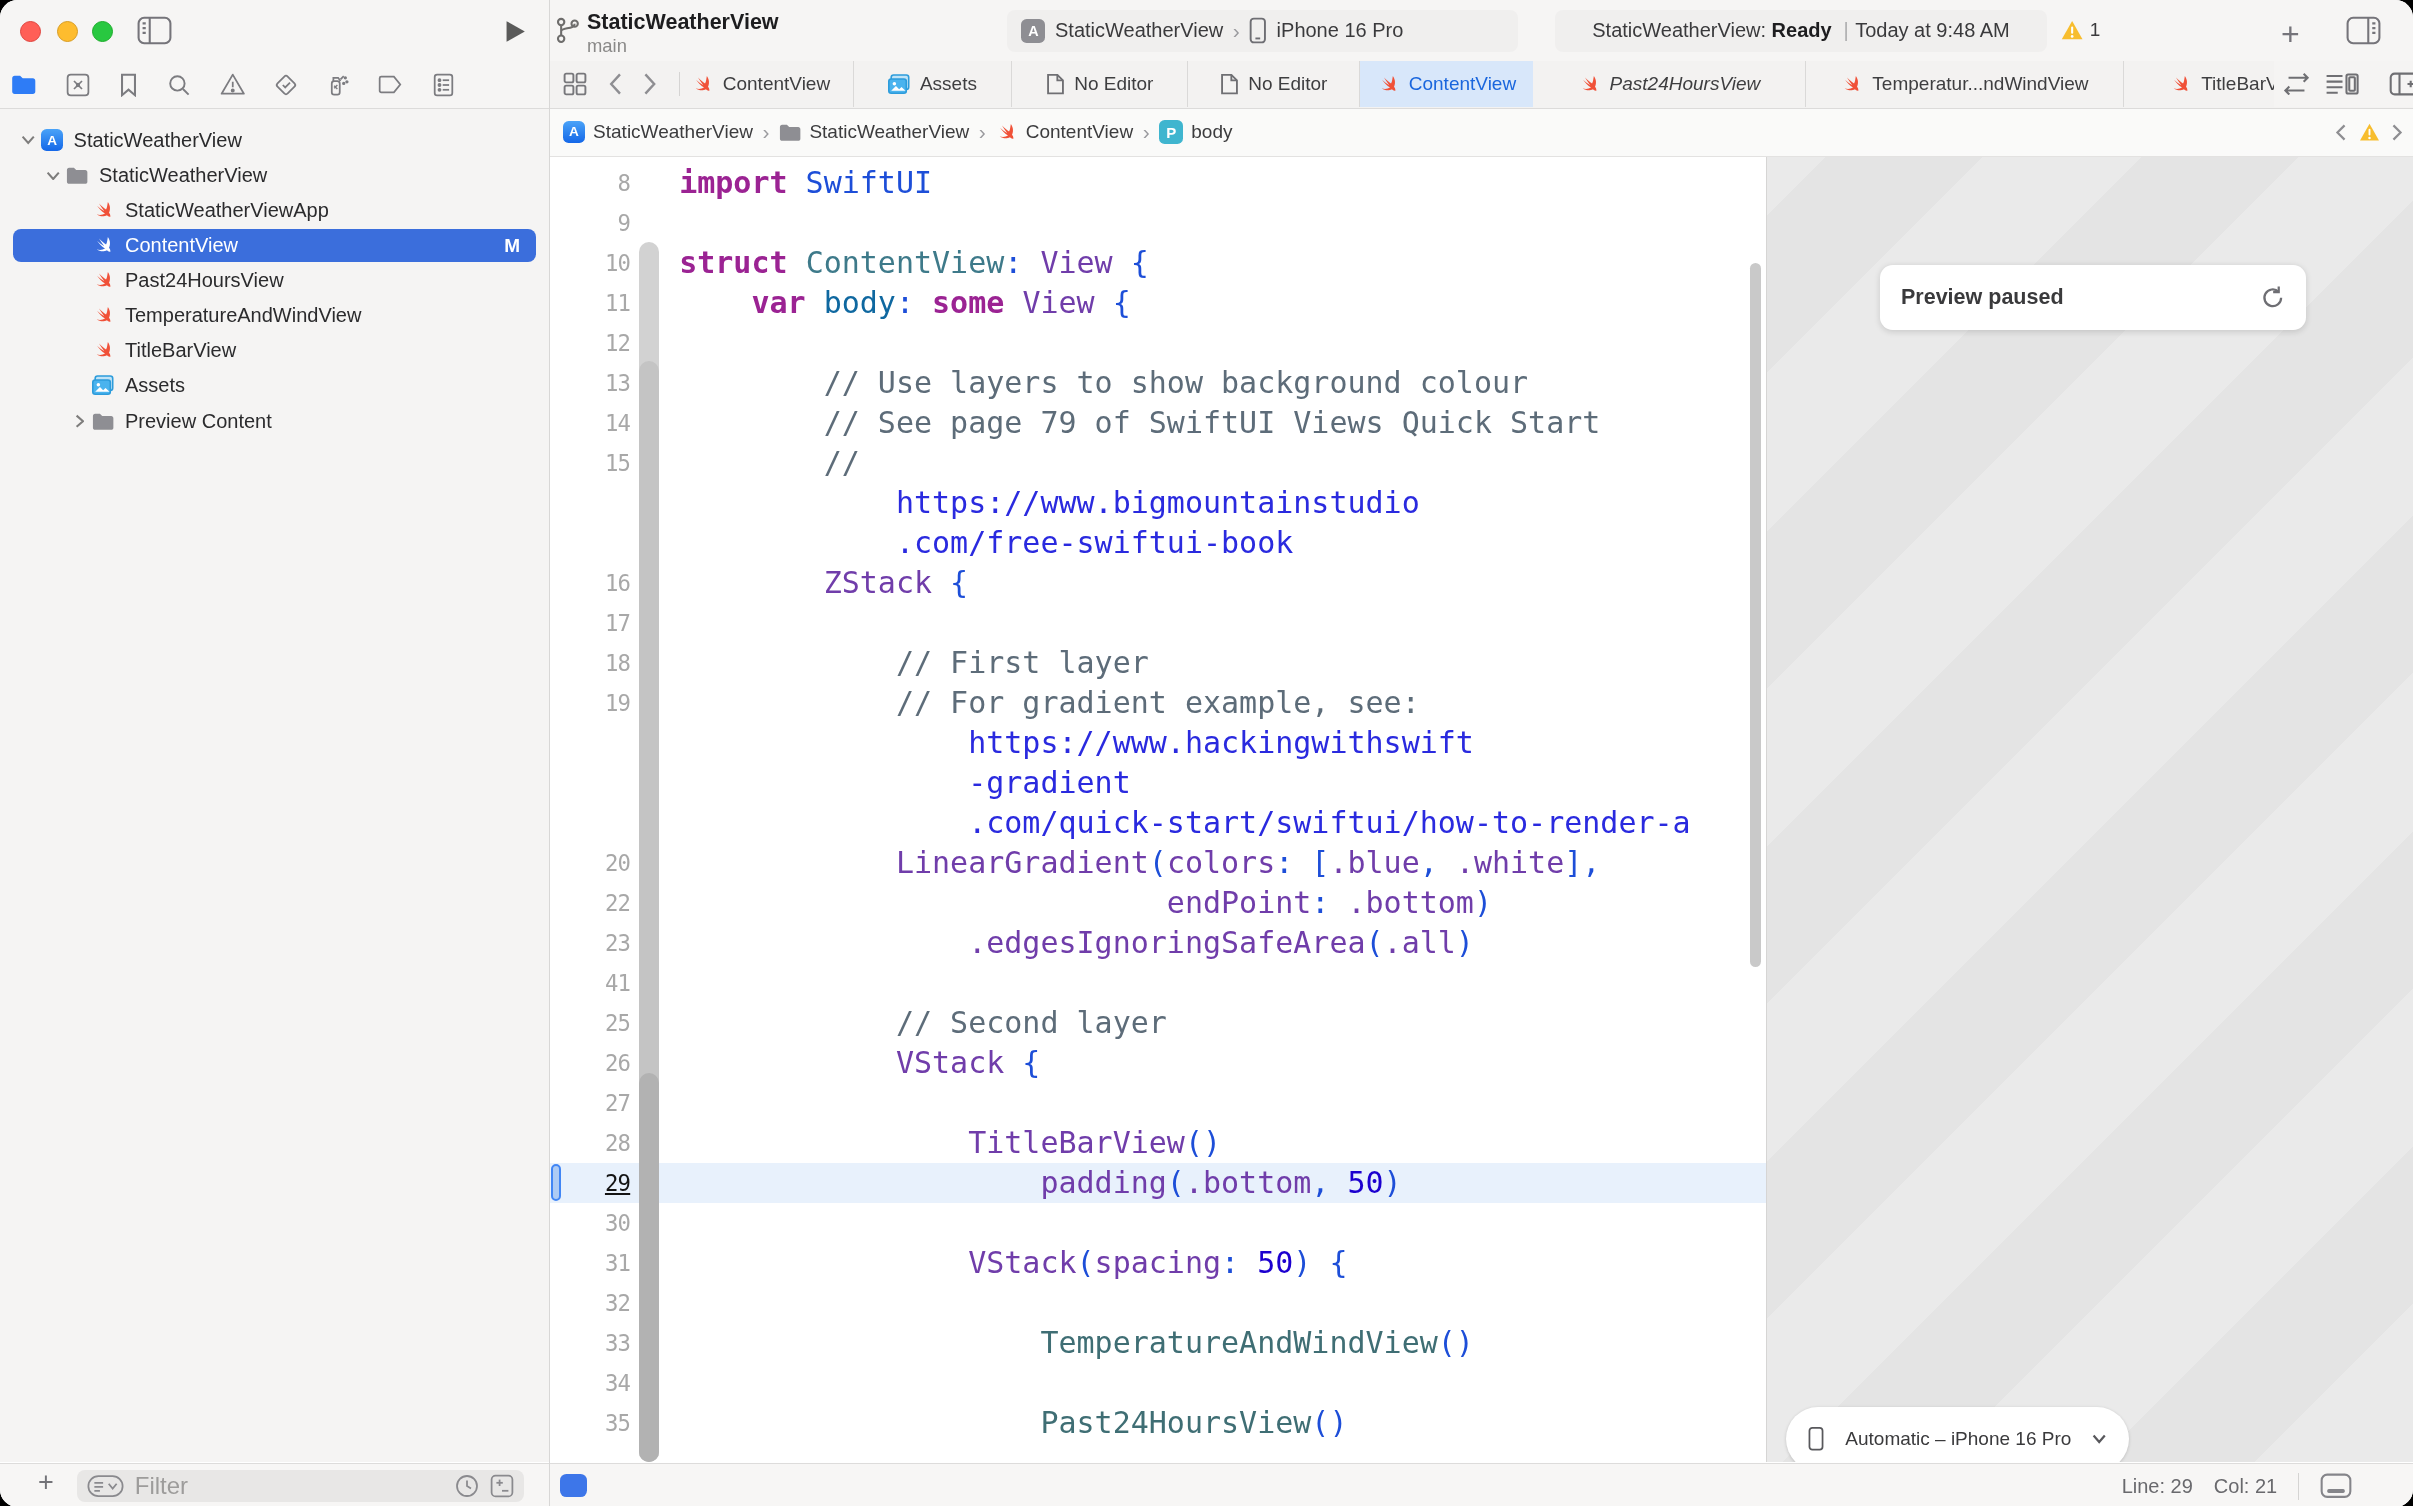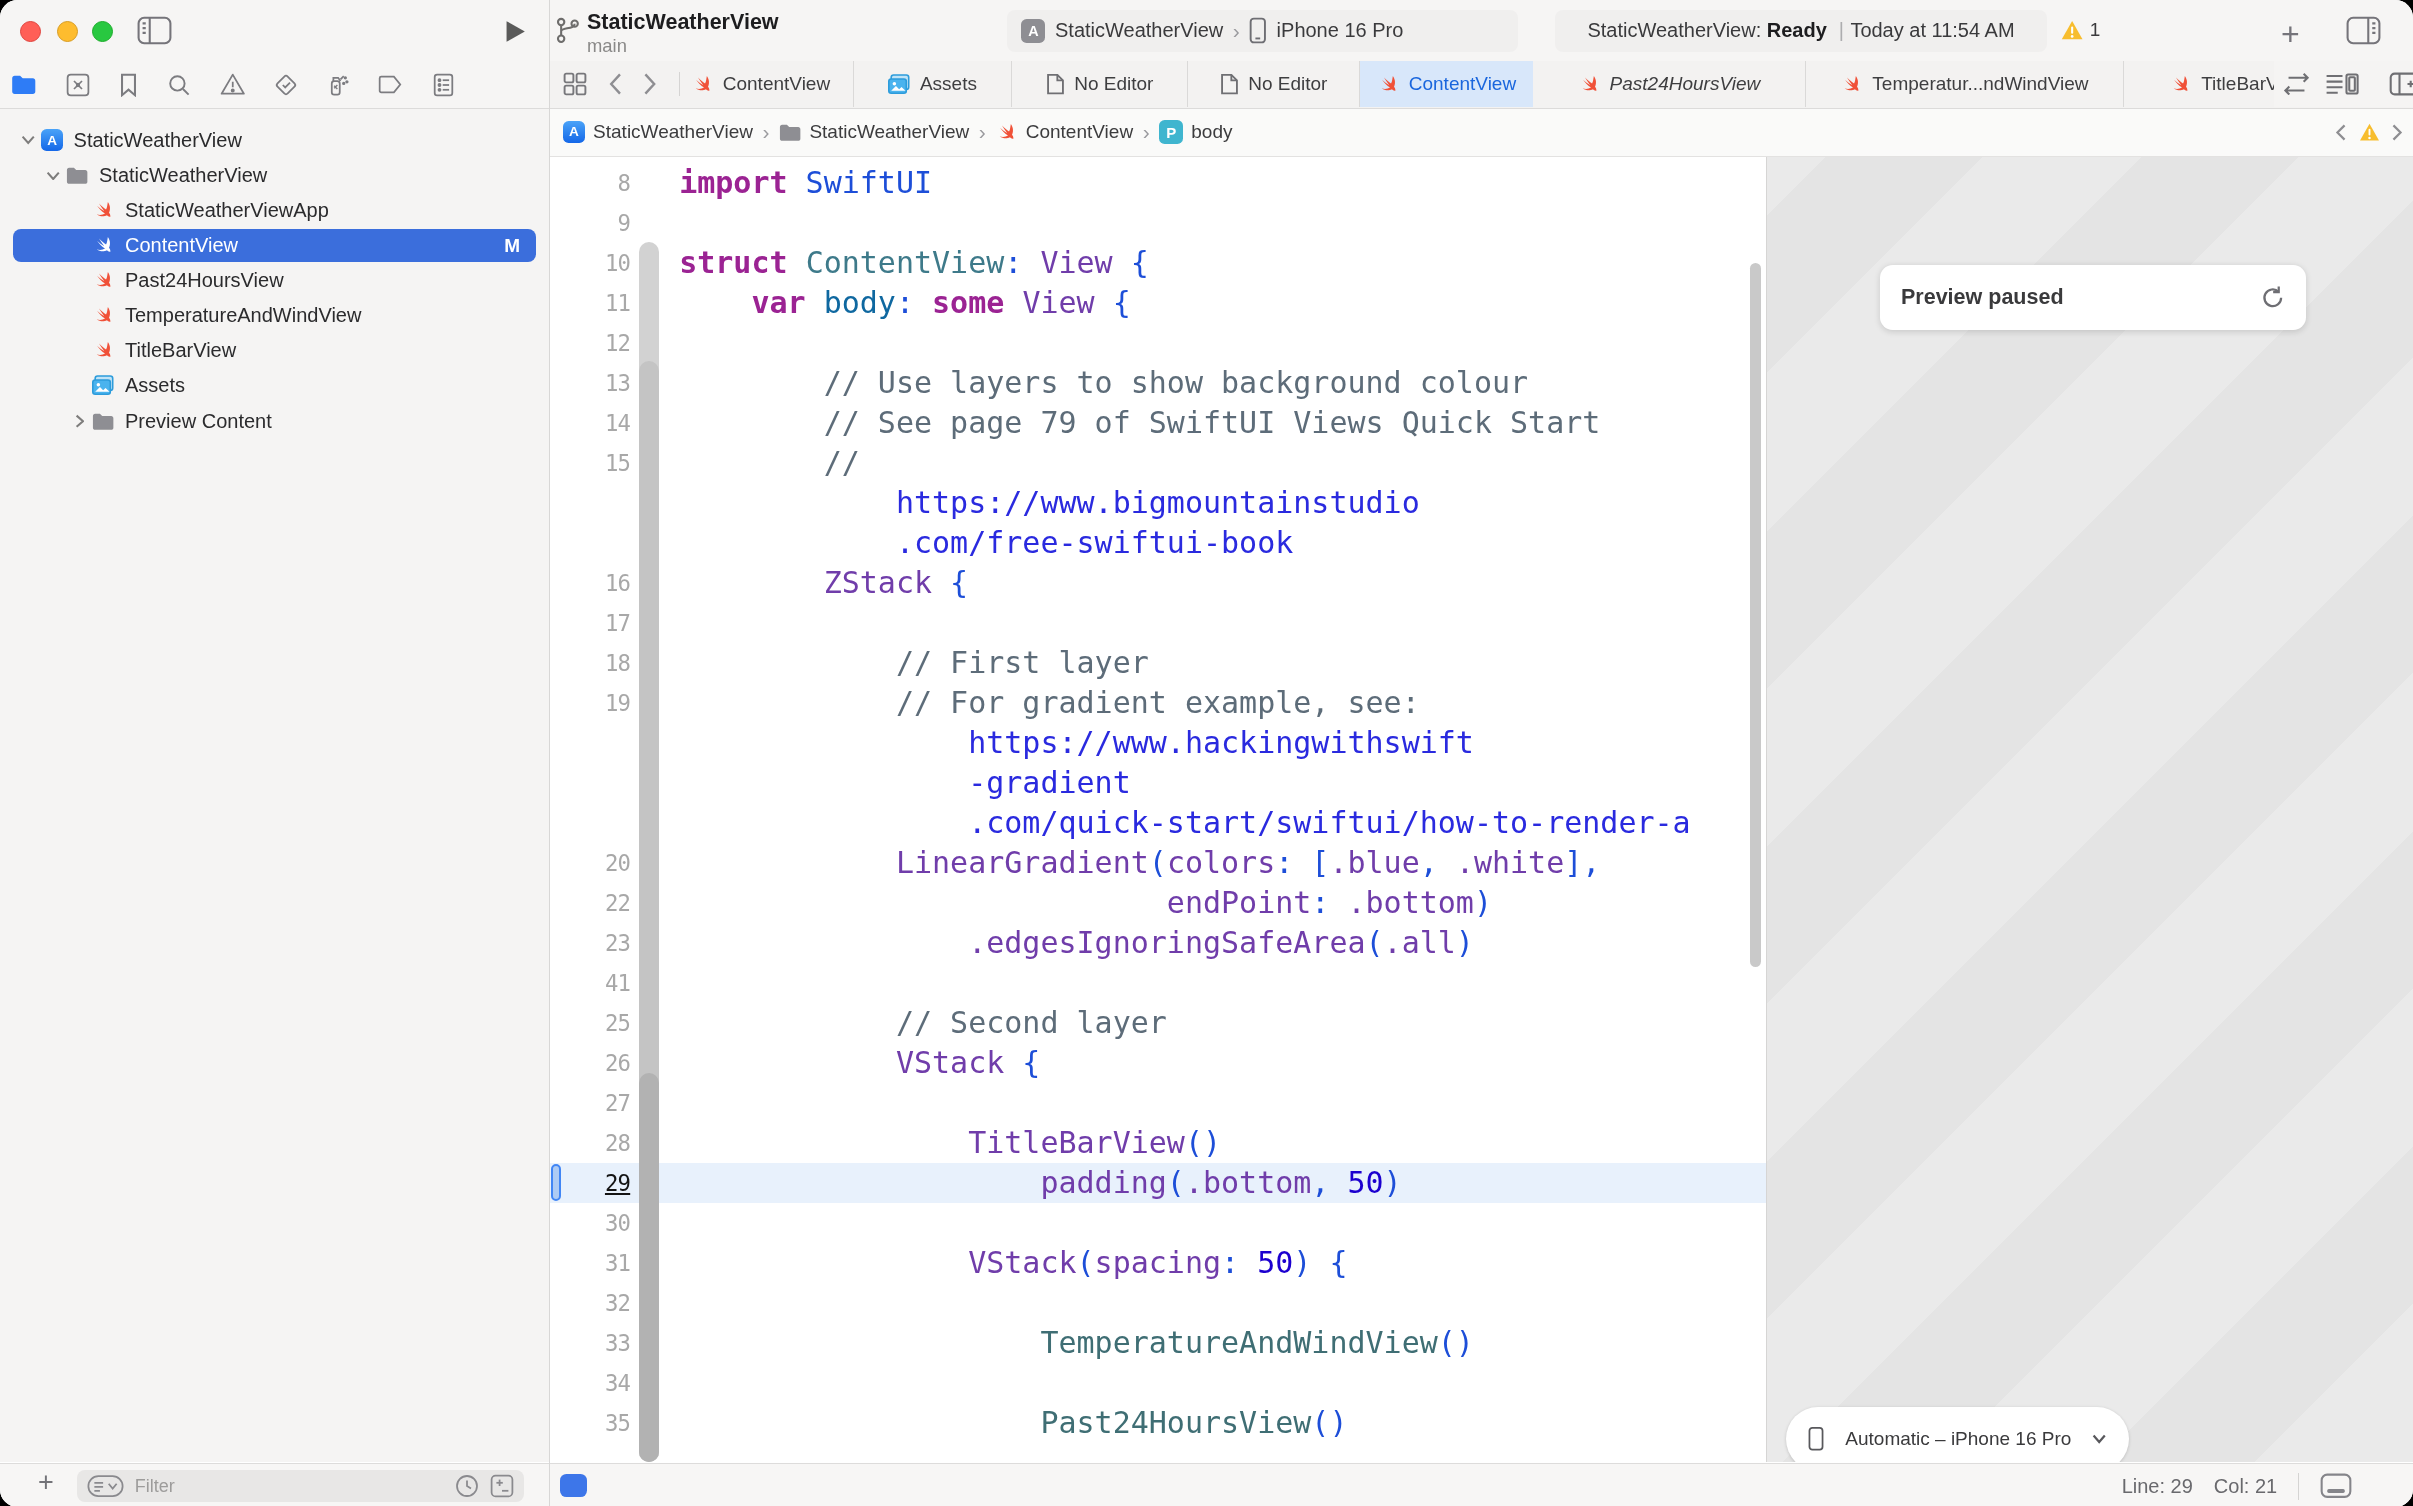--- a/index.html
+++ b/index.html
@@ -79,21 +79,21 @@
   
   #pv-card{position:absolute;left:113px;top:108px;width:426px;height:65px;background:#fff;border-radius:12.8px;
            box-shadow:0 1.6px 6.4px rgba(0,0,0,.14);display:flex;align-items:center;padding:0 21px;box-sizing:border-box;}
   #pv-card .lbl{font-size:21.5px;font-weight:600;color:#3A3A3C;flex:1;}
   #device-pill{position:absolute;left:19px;top:1250px;height:64px;background:#fff;border-radius:32px;
                box-shadow:0 0.8px 3.2px rgba(0,0,0,.18);display:flex;align-items:center;gap:21px;padding:0 22.3px;}
   #device-pill .lbl{font-size:19px;color:#3A3A3C;white-space:nowrap;}
   
   #filter-field{position:absolute;left:77px;top:6.4px;width:447px;height:32px;background:#E8E7E6;border-radius:8px;
                 display:flex;align-items:center;padding:0 9.6px;box-sizing:border-box;gap:11.2px;color:#8A8A8E;}
-  #filter-field .ph{font-size:18px;color:#9D9C9B;flex:1;}
+  #filter-field .ph{font-size:24px;color:#9D9C9B;flex:1;}
   #plus-btn{position:absolute;left:38px;top:3.2px;font-size:27px;color:#737378;}
   #mod-blob{position:absolute;left:560px;top:10.4px;width:27px;height:22.3px;border-radius:6.4px;background:#3D76E9;}
   #linecol{position:absolute;right:61px;top:0;height:44px;display:flex;align-items:center;gap:21px;font-size:20px;color:#69696D;}
   svg{display:block;}
 </style>
 </head>
 <body>
 
 <div id="window">
 
@@ -138,21 +138,21 @@
           <rect x="2" y="2" width="18" height="30" rx="4"></rect>
             <line x1="8" y1="27" x2="14" y2="27"></line>
         </svg>
       </span>
       <span class="tb-txt">iPhone 16 Pro</span>
     </div>
 
     <div class="abs pill" id="status-pill">
       <span class="tb-txt"><span class="st-dim">StaticWeatherView:</span>
       <span class="st-bold">Ready</span>
-      <span class="st-sep">|</span><span class="st-dim">Today at 11:54 AM</span></span>
+      <span class="st-sep">|</span><span class="st-dim">Today at 9:48 AM</span></span>
     </div>
 
     <div class="abs" id="warn-badge">
       <svg width="22.3" height="21" viewBox="0 0 28 26">
         <path d="M14 1 L27 24 H1 Z" fill="#F7BD2E"></path>
           <rect x="12.7" y="8" width="2.6" height="9" rx="1.3" fill="#fff"></rect>
           <circle cx="14" cy="20.4" r="1.7" fill="#fff"></circle>
       </svg>
       <span>1</span>
     </div>

